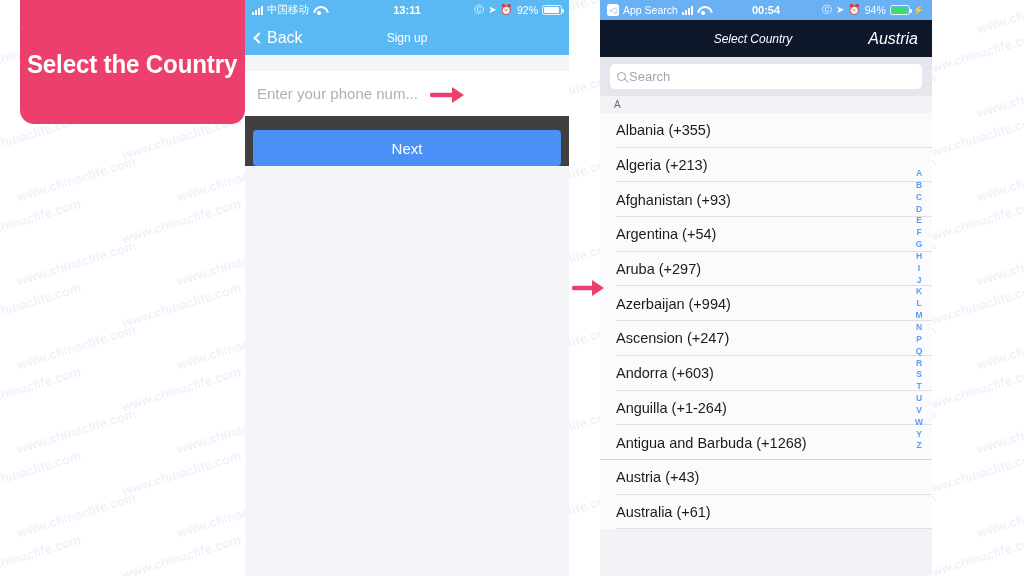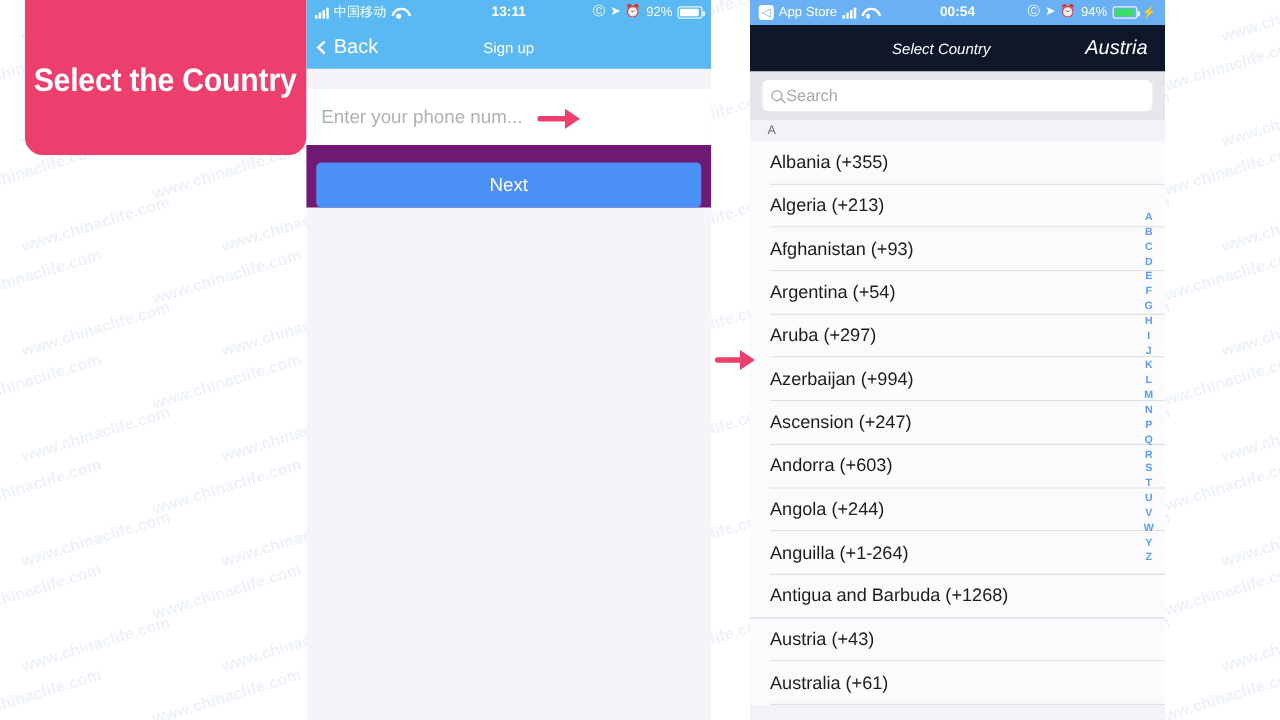--- a/index.html
+++ b/index.html
@@ -116,21 +116,21 @@
   .form-row{
     height:45px; background:#ffffff; display:flex; align-items:center;
     padding:0 12px; position:relative;
   }
   .form-label{ font-size:15px; color:#8b8b90; }
   .form-value{ margin-left:auto; font-size:15px; color:#1c1c1e; }
   .row-sep{
     position:absolute; left:12px; right:12px; bottom:0; height:1px; background:#e3e3e8;
   }
   .placeholder{ font-size:15px; color:#b0b0b5; }
-  .next-wrap{ background:#701a75; padding:14px 8px 0 8px; }
+  .next-wrap{ background:#404040; padding:14px 8px 0 8px; }
   .next-btn{
     height:36px; background:#4a90f7; border-radius:4px;
     display:flex; align-items:center; justify-content:center;
     color:#fff; font-size:15px; cursor:pointer;
   }
   .phone1-body{ flex:1; background:#f5f5f9; }
 
   
   .arrow{ position:absolute; z-index:60; display:block; }
   #arrow-country{ left:430px; top:84px; }
@@ -340,21 +340,21 @@
     </div>
 
     <div class="phone1-body"></div>
   </div>
 
   <div class="phone" id="phone2">
 
     <div class="statusbar">
       <div class="sb-left">
         <span class="appstore-badge">◁</span>
-        <span class="carrier">App Store</span>
+        <span class="carrier">App Search</span>
         <span class="sig-bars">
             <i></i>
             <i></i>
             <i></i>
             <i></i>
           </span>
         <span class="wifi-icon"></span>
       </div>
       <div class="sb-center">00:54</div>
       <div class="sb-right">
@@ -409,24 +409,20 @@
         <div class="list-row">
           <span>Azerbaijan (+994)</span>
           <span class="sep"></span>
         </div>
         <div class="list-row">
           <span>Ascension (+247)</span>
           <span class="sep"></span>
         </div>
         <div class="list-row">
           <span>Andorra (+603)</span>
-          <span class="sep"></span>
-        </div>
-        <div class="list-row">
-          <span>Angola (+244)</span>
           <span class="sep"></span>
         </div>
         <div class="list-row">
           <span>Anguilla (+1-264)</span>
           <span class="sep"></span>
         </div>
         <div class="list-row fullsep">
           <span>Antigua and Barbuda (+1268)</span>
           <span class="sep"></span>
         </div>

